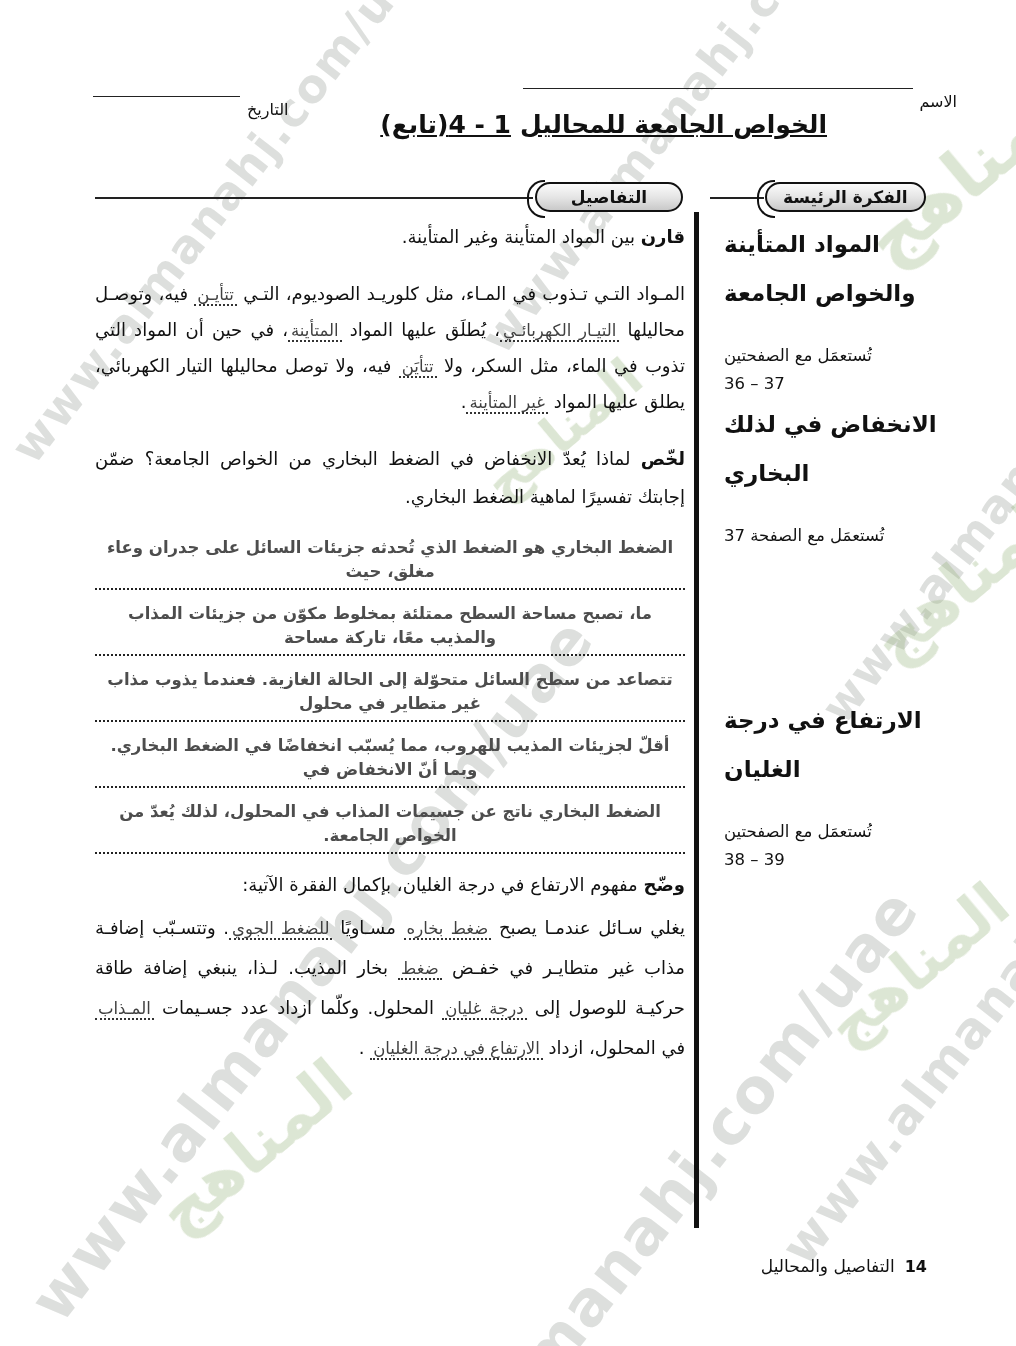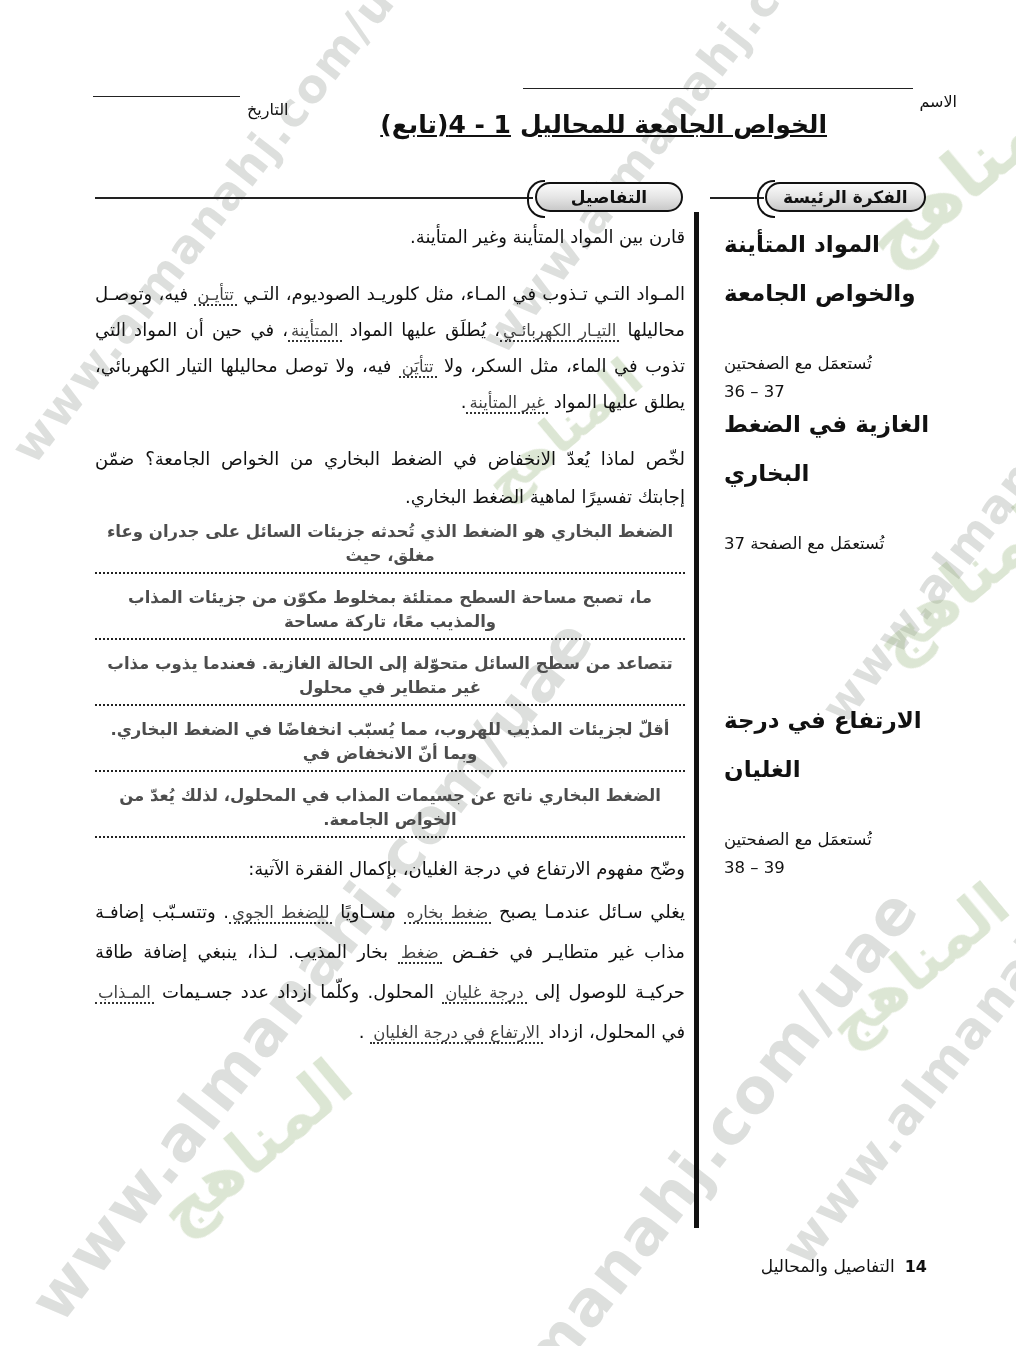--- a/index.html
+++ b/index.html
@@ -23,36 +23,36 @@
   .badge{position:absolute;height:30px;border:2.5px solid #111;border-radius:16px;
          background:linear-gradient(180deg,#fbfbfb 0%,#e3e3e3 55%,#c9c9c9 100%);
          display:flex;align-items:center;justify-content:center;
          font-weight:bold;font-size:17px;padding:0 16px;box-sizing:border-box;}
   .badge::before{content:'';position:absolute;left:-10px;top:-4px;width:16px;height:34px;
          border:2px solid #111;border-right:none;border-radius:17px 0 0 17px;}
   .divider{position:absolute;left:694px;top:212px;width:4.5px;height:1016px;background:#111;}
   
   .details{position:absolute;right:331px;width:590px;top:222px;font-size:18px;
            text-align:justify;line-height:35px;}
-  .kw{font-weight:normal;}
+  .kw{font-weight:bold;}
   .prompt1{line-height:30px;margin-bottom:24px;}
   .para1{line-height:35px;}
   .prompt2{margin-top:20px;line-height:38px;}
   .prompt3{margin-top:16px;line-height:30px;}
   .para2{margin-top:8px;line-height:39px;}
   .ans{font-weight:normal;color:#404040;font-size:16.5px;
        border-bottom:2px dotted #333;padding:0 3px;}
-  .ans-lines{margin-top:4px;}
+  .ans-lines{margin-top:20px;}
   .ans-line{font-weight:bold;color:#4d4d4d;font-size:16.5px;line-height:24px;
             text-align:center;border-bottom:2.2px dotted #222;
             padding-bottom:4px;margin-bottom:12px;}
   
   .mi-section{position:absolute;right:16px;width:276px;text-align:left;}
   .mi-heading{font-weight:bold;font-size:23px;line-height:49px;}
-  .mi-usage{font-size:16.5px;line-height:28px;margin-top:32px;}
+  .mi-usage{font-size:16.5px;line-height:28px;margin-top:24px;}
   .mi-pages{font-size:16.5px;line-height:28px;}
   
   .footer{position:absolute;right:89px;top:1256px;display:flex;direction:rtl;gap:10px;
           align-items:baseline;font-size:17px;}
   .footer .num{font-weight:bold;font-size:16px;}
 </style>
 </head>
 <body>
 
 <div class="page">
@@ -103,21 +103,21 @@
         <div>والخواص الجامعة</div>
       </div>
       <div class="mi-usage">تُستعمَل مع الصفحتين</div>
       <div class="mi-pages">
         <span dir="ltr">36 – 37</span>
       </div>
     </div>
 
     <div class="mi-section" style="top:400px;">
       <div class="mi-heading">
-        <div>الغازية في الضغط</div>
+        <div>الانخفاض في لذلك</div>
         <div>البخاري</div>
       </div>
       <div class="mi-usage">تُستعمَل مع الصفحة 37</div>
       <div class="mi-pages">
         <span dir="ltr"></span>
       </div>
     </div>
 
     <div class="mi-section" style="top:696px;">
       <div class="mi-heading">

